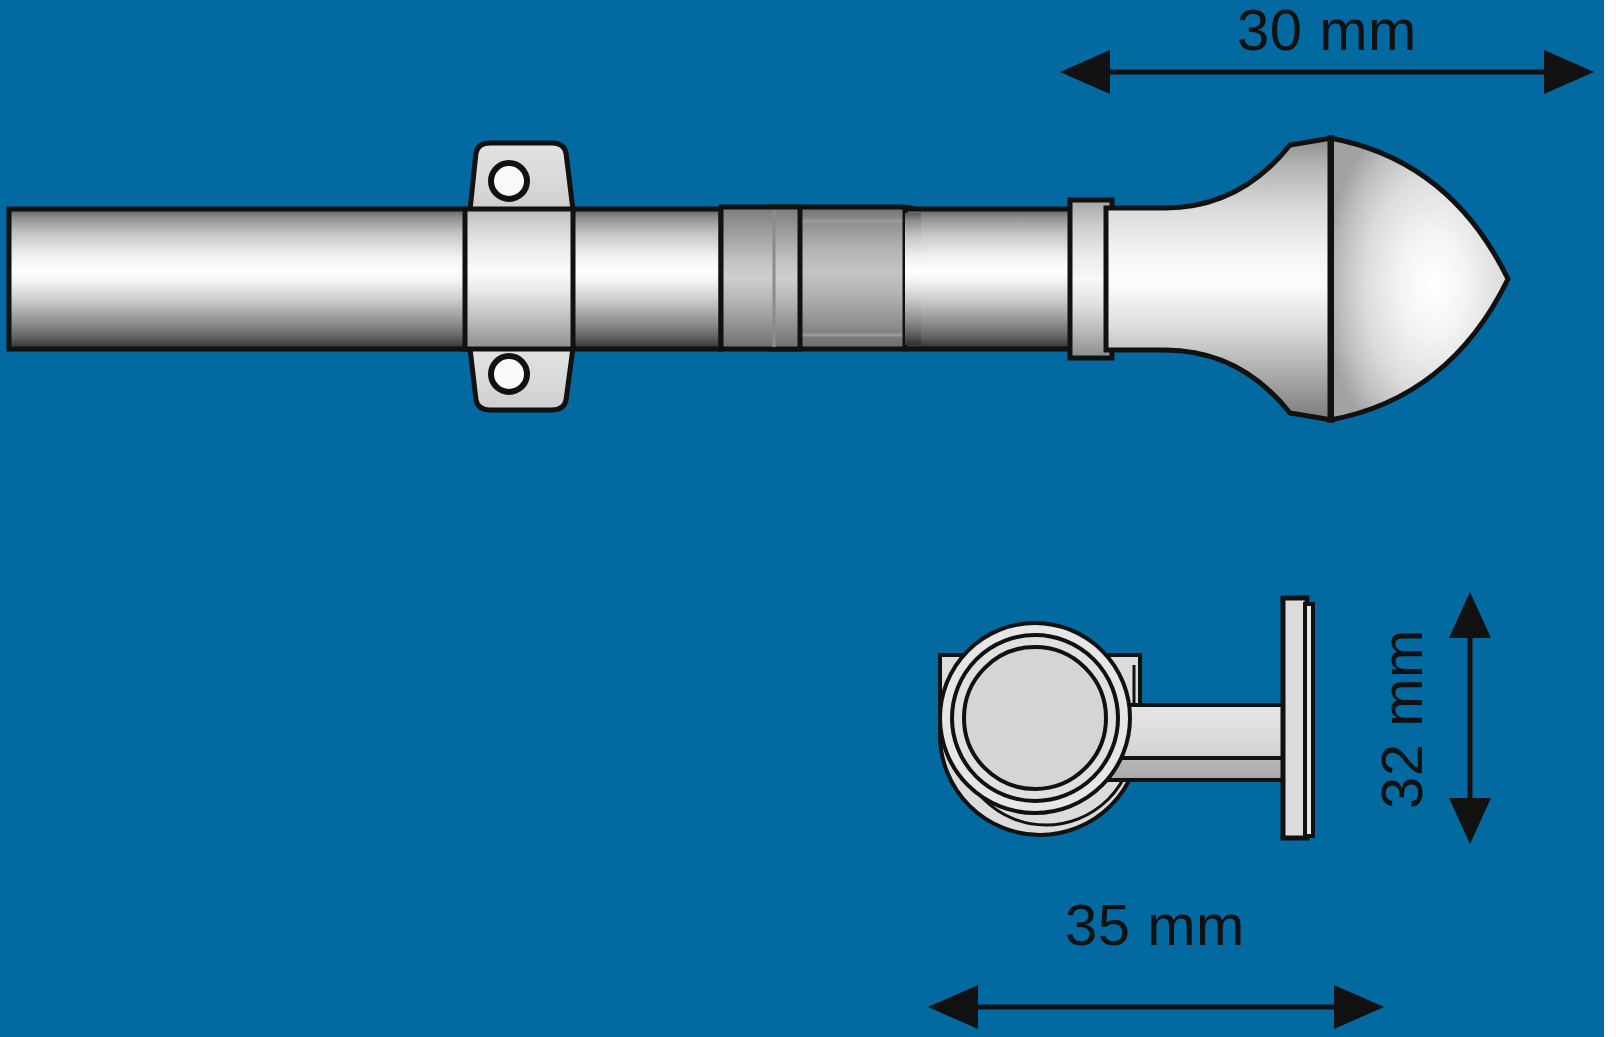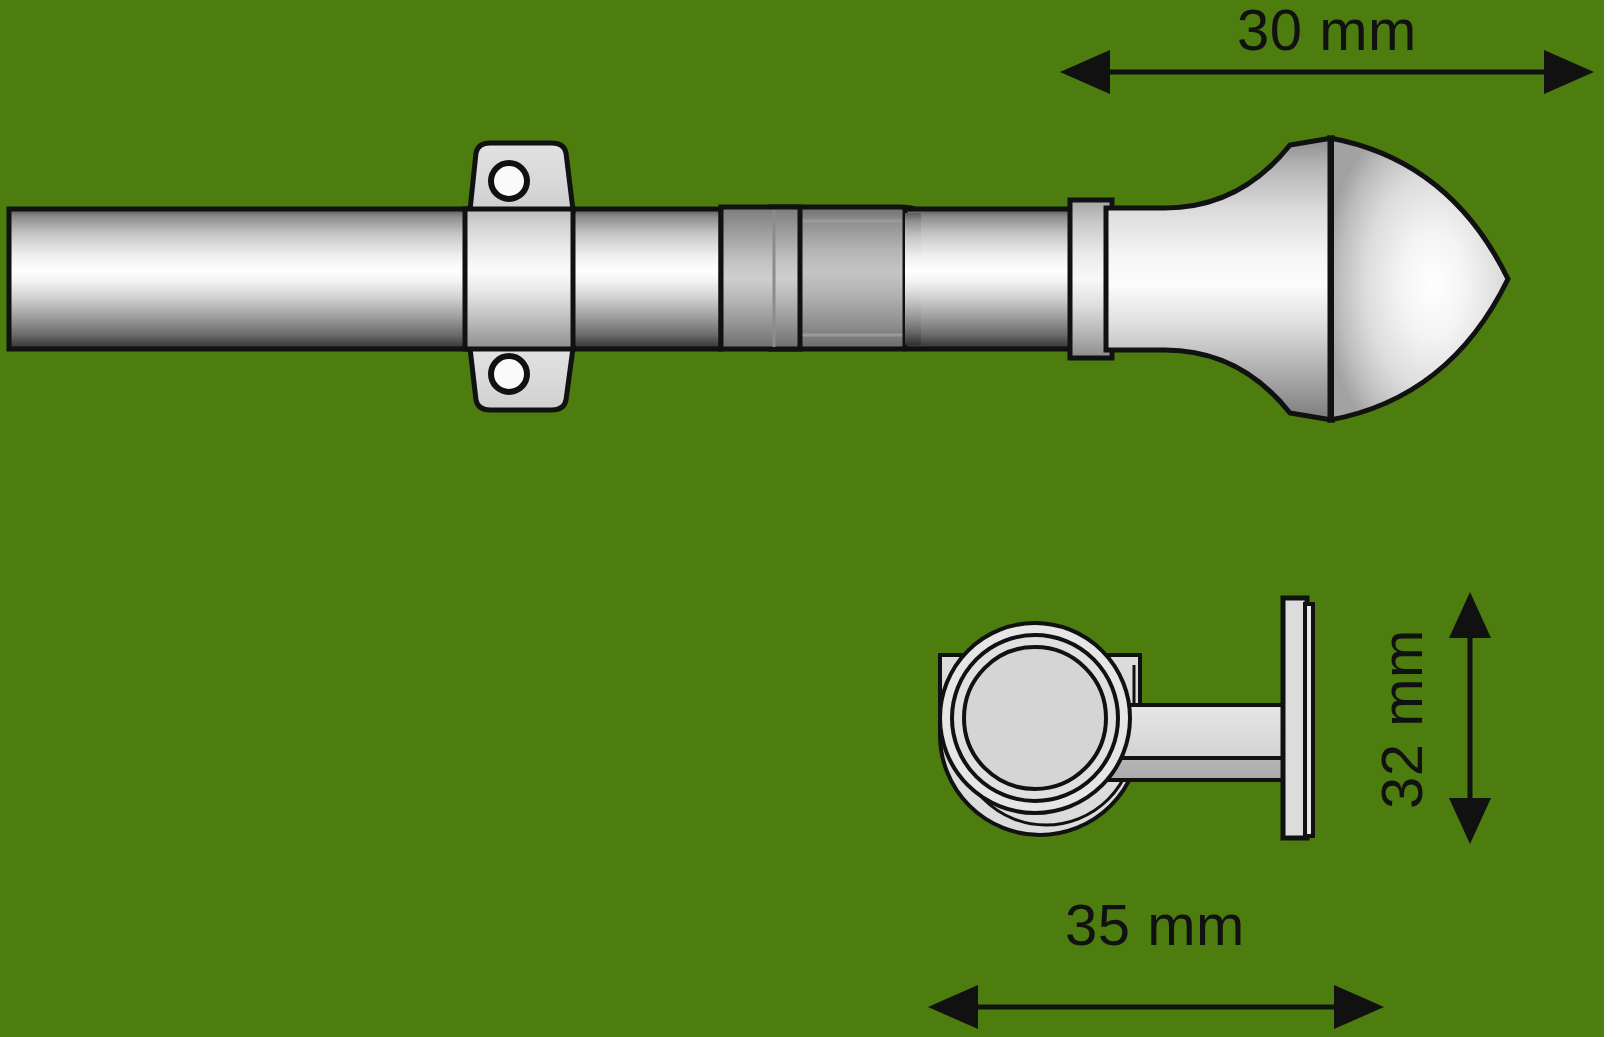--- a/index.html
+++ b/index.html
@@ -14,21 +14,21 @@
     position: relative;
     overflow: hidden;
     font-family: "Liberation Sans", sans-serif;
   }
   #stage {
     position: absolute;
     left: 0;
     top: 0;
     width: 1604px;
     height: 1037px;
-    background: #4d7c0f;
+    background: #0369a1;
   }
   svg.diagram {
     position: absolute;
     left: 0;
     top: 0;
     width: 1616px;
     height: 1037px;
     display: block;
   }
   .dim-text {

